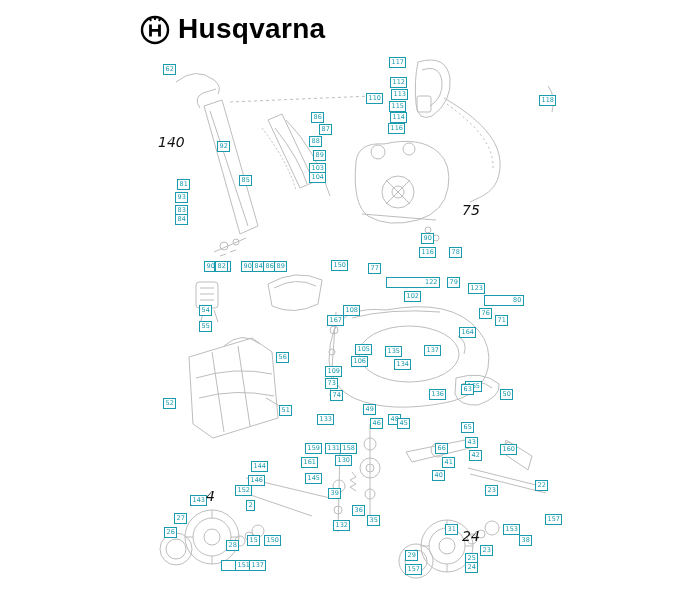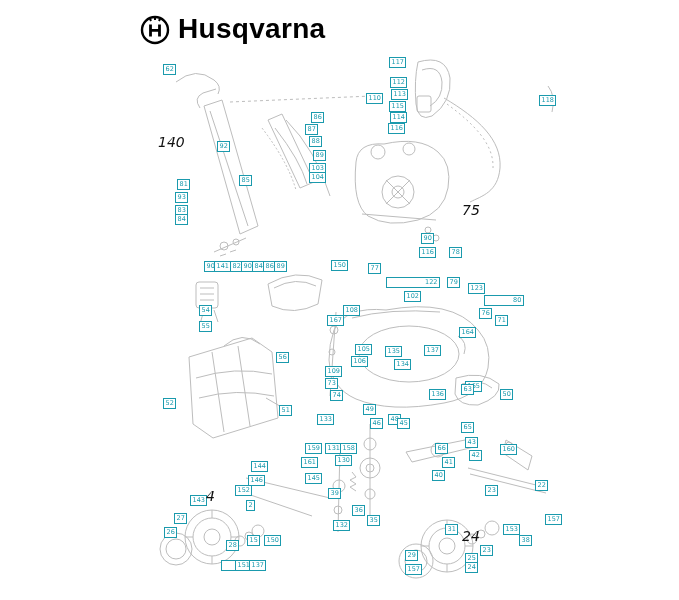--- a/index.html
+++ b/index.html
@@ -152,30 +152,30 @@
 
   <div id="callout-layer">
       <div class="callout" style="left: 163px; top: 64px;">62</div>
       <div class="callout" style="left: 217px; top: 141px;">92</div>
       <div class="callout" style="left: 177px; top: 179px;">81</div>
       <div class="callout" style="left: 175px; top: 192px;">93</div>
       <div class="callout" style="left: 175px; top: 205px;">83</div>
       <div class="callout" style="left: 175px; top: 214px;">84</div>
       <div class="callout" style="left: 204px; top: 261px;">90</div>
       <div class="callout" style="left: 214px; top: 261px;">141</div>
-      <div class="callout" style="left: 230px; top: 261px;">82</div>
+      <div class="callout" style="left: 215px; top: 261px;">82</div>
       <div class="callout" style="left: 241px; top: 261px;">90</div>
       <div class="callout" style="left: 252px; top: 261px;">84</div>
       <div class="callout" style="left: 263px; top: 261px;">86</div>
       <div class="callout" style="left: 274px; top: 261px;">89</div>
       <div class="callout" style="left: 199px; top: 305px;">54</div>
       <div class="callout" style="left: 199px; top: 321px;">55</div>
       <div class="callout" style="left: 276px; top: 352px;">56</div>
       <div class="callout" style="left: 311px; top: 112px;">86</div>
-      <div class="callout" style="left: 305px; top: 124px; text-align: right;">87</div>
+      <div class="callout" style="left: 319px; top: 124px; text-align: right;">87</div>
       <div class="callout" style="left: 309px; top: 136px;">88</div>
       <div class="callout" style="left: 313px; top: 150px;">89</div>
       <div class="callout" style="left: 309px; top: 163px;">103</div>
       <div class="callout" style="left: 309px; top: 172px;">104</div>
       <div class="callout" style="left: 239px; top: 175px;">85</div>
       <div class="callout" style="left: 389px; top: 57px;">117</div>
       <div class="callout" style="left: 390px; top: 77px;">112</div>
       <div class="callout" style="left: 391px; top: 89px;">113</div>
       <div class="callout" style="left: 366px; top: 93px;">110</div>
       <div class="callout" style="left: 389px; top: 101px;">115</div>

